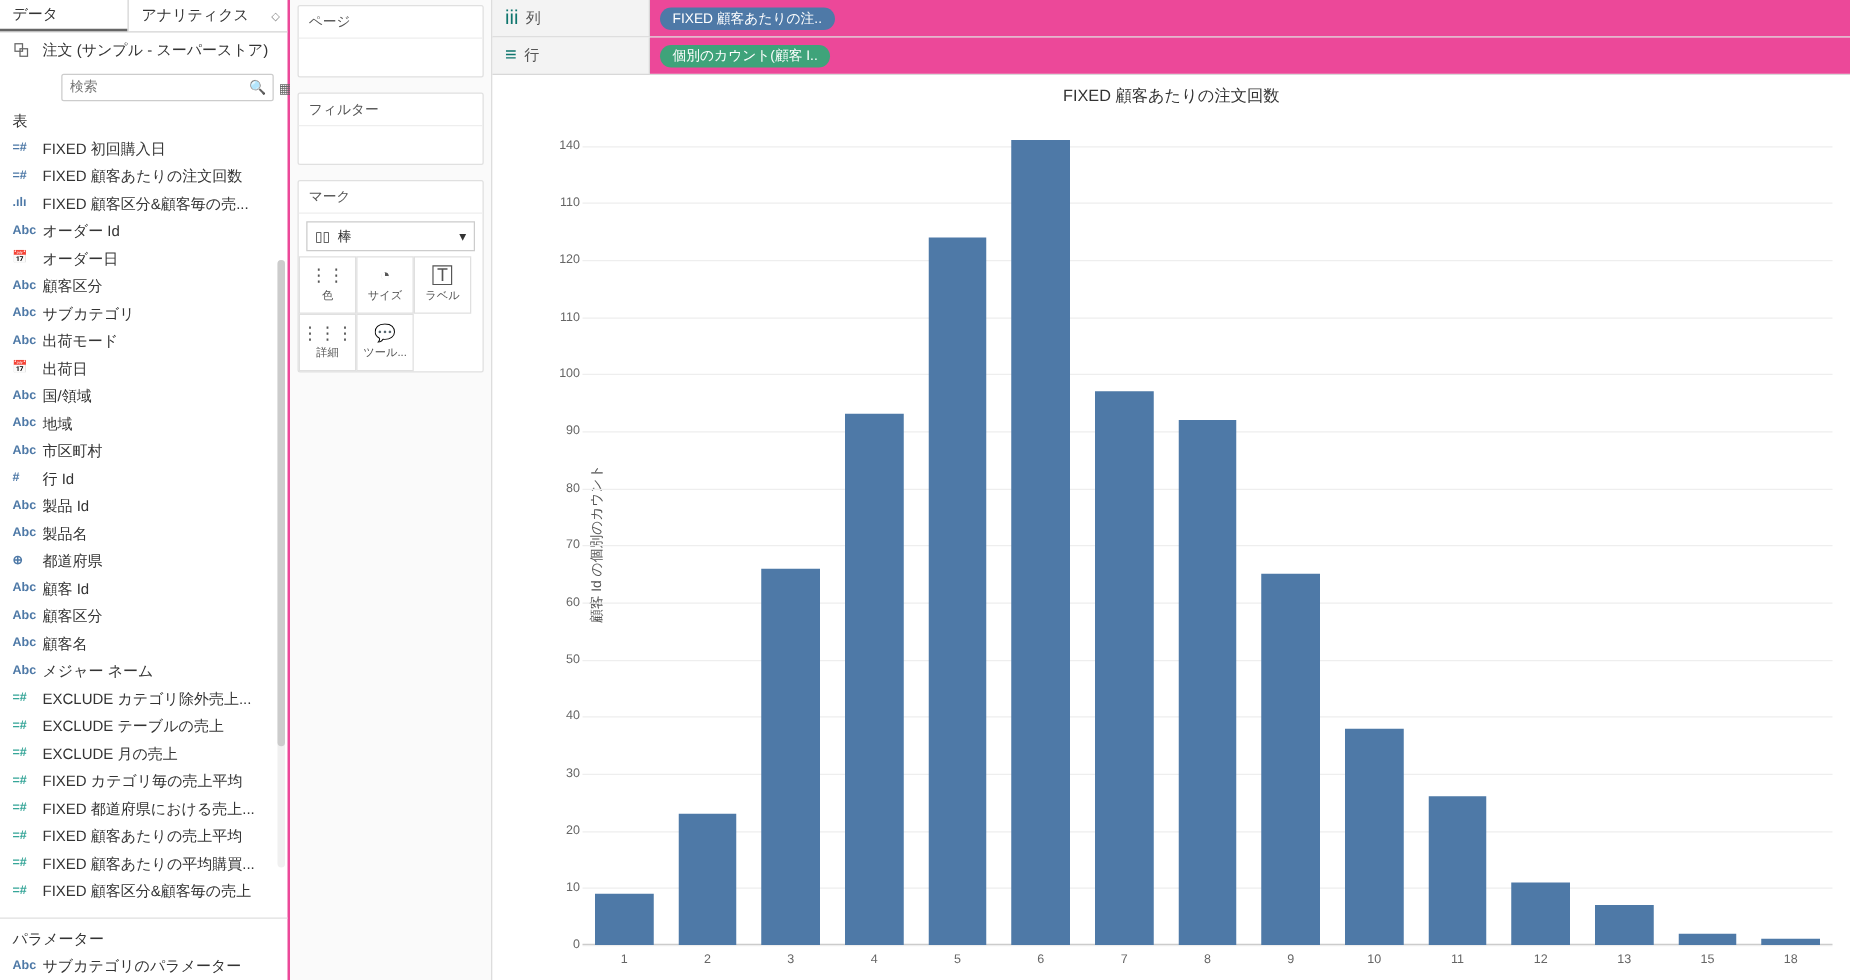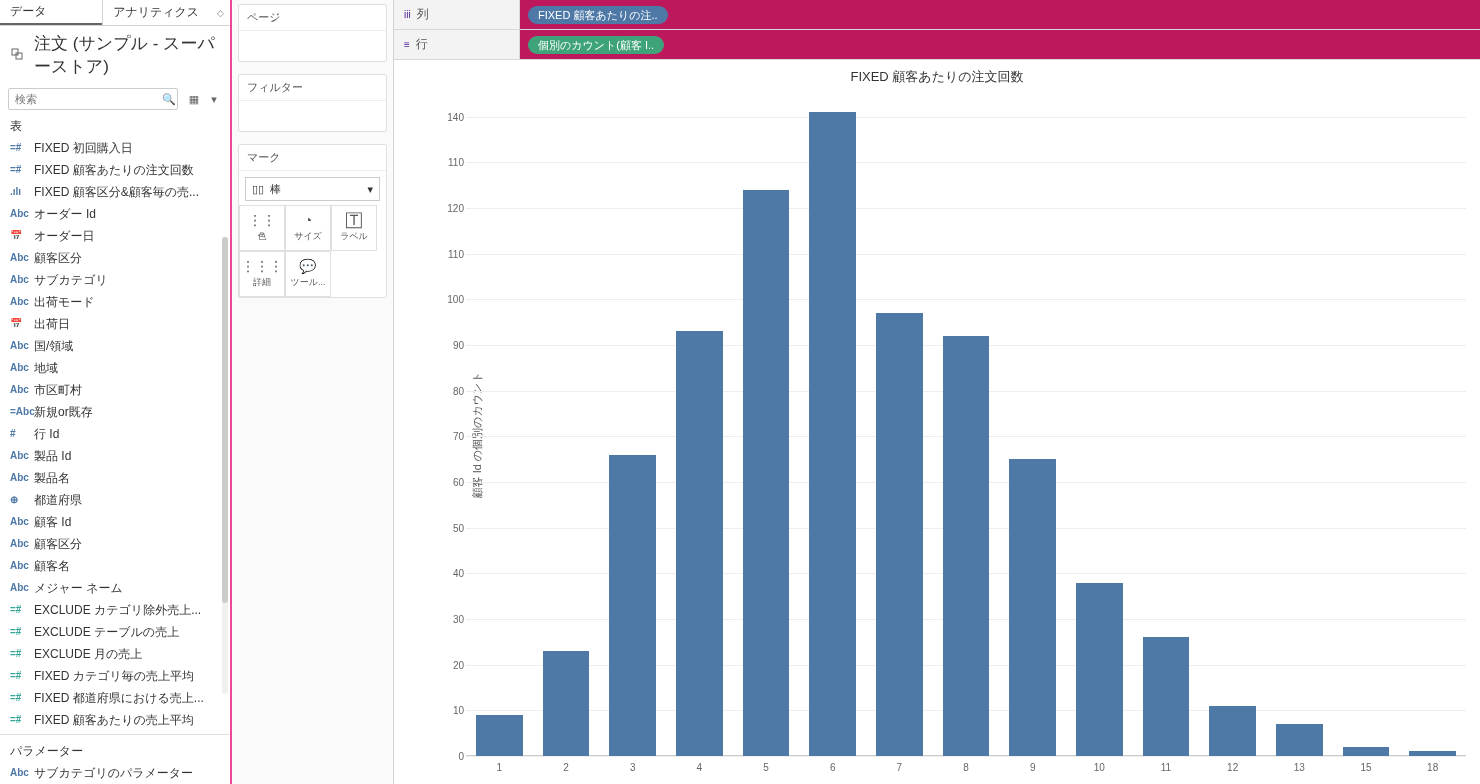--- a/index.html
+++ b/index.html
@@ -6,25 +6,25 @@
 html, body { width: 1480px; height: 784px; font-family: -apple-system, "Segoe UI", Arial, sans-serif; font-size: 12px; color: #333; overflow: hidden; }
 body { display: flex; }
 
 
 .data-pane { width: 232px; height: 100%; border-right: 2px solid #ec4899; display: flex; flex-direction: column; background: #fff; }
 .data-tabs { display: flex; height: 26px; border-bottom: 1px solid #d4d4d4; }
 .data-tab { flex: 1; display: flex; align-items: center; padding: 0 10px; font-size: 12px; cursor: pointer; position: relative; }
 .data-tab.active { border-bottom: 2px solid #666; font-weight: 500; }
 .data-tab-analytics { border-left: 1px solid #d4d4d4; flex: 1.3; }
 .tab-caret { position: absolute; right: 6px; top: 50%; transform: translateY(-50%); font-size: 9px; color: #888; }
-.datasource { display: flex; align-items: center; gap: 8px; padding: 6px 10px; font-size: 17px; }
+.datasource { display: flex; align-items: center; gap: 8px; padding: 6px 10px; font-size: 12px; }
 .ds-icon { width: 16px; height: 16px; display: inline-flex; align-items: center; justify-content: center; }
 .search-row { display: flex; align-items: center; padding: 4px 8px; gap: 4px; }
 .search-box { flex: 1; height: 22px; border: 1px solid #ccc; border-radius: 2px; padding: 0 20px 0 6px; font-size: 11px; position: relative; }
-.search-wrap { position: relative; flex: 1; }
+.search-wrap { position: relative; flex: 1; margin-left: 41px; }
 .search-icon { position: absolute; right: 6px; top: 50%; transform: translateY(-50%); font-size: 11px; color: #888; pointer-events: none; }
 .view-icon { width: 16px; height: 16px; display: inline-flex; align-items: center; justify-content: center; color: #666; font-size: 11px; cursor: pointer; }
 .section-header { font-size: 12px; padding: 4px 10px 2px; color: #333; font-weight: 500; }
 .fields { flex: 1; overflow-y: auto; overflow-x: hidden; }
 .field-row { display: flex; align-items: center; padding: 2px 10px; gap: 6px; font-size: 12px; line-height: 18px; white-space: nowrap; overflow: hidden; text-overflow: ellipsis; cursor: pointer; }
 .fld-icon { width: 18px; text-align: left; font-size: 10px; font-weight: 600; flex-shrink: 0; }
 .fld-icon.dim { color: #4e79a7; }
 .fld-icon.calc { color: #4e79a7; }
 .fld-icon.meas { color: #37a699; }
 .field-label { overflow: hidden; text-overflow: ellipsis; }
@@ -39,38 +39,38 @@
 .mark-type { width: 100%; height: 24px; border: 1px solid #ccc; margin: 6px 0 4px; display: flex; align-items: center; padding: 0 6px; font-size: 11px; gap: 6px; cursor: pointer; position: relative; }
 .mark-buttons { display: flex; flex-wrap: wrap; }
 .mark-btn { width: 46px; height: 46px; border: 1px solid #e0e0e0; display: flex; flex-direction: column; align-items: center; justify-content: center; font-size: 9px; color: #555; cursor: pointer; gap: 3px; }
 .mark-btn .mk-icon { font-size: 14px; line-height: 14px; }
 
 
 .viz-pane { flex: 1; display: flex; flex-direction: column; height: 100%; }
 .shelves { }
 .shelf { display: flex; align-items: center; height: 30px; border-bottom: 1px solid #d8d8d8; background: #f3f3f3; }
 .shelf-label-box { width: 126px; display: flex; align-items: center; gap: 6px; padding: 0 10px; font-size: 12px; color: #555; border-right: 1px solid #d8d8d8; height: 100%; }
-.shelf-content { flex: 1; background: #be185d; height: 100%; display: flex; align-items: center; padding: 0 8px; }
+.shelf-content { flex: 1; background: #ec4899; height: 100%; display: flex; align-items: center; padding: 0 8px; }
 .pill { height: 18px; border-radius: 9px; padding: 0 10px; font-size: 11px; line-height: 18px; color: #fff; white-space: nowrap; }
 .pill-blue { background: #4e79a7; }
 .pill-green { background: #3fa37a; }
 .chart-area { flex: 1; position: relative; background: #fff; overflow: hidden; }
 .chart-title { text-align: center; font-size: 13px; padding: 8px 0 4px; }
 .chart-wrap { position: absolute; left: 20px; right: 10px; top: 30px; bottom: 4px; }
 .ylabel { position: absolute; left: 0; top: 50%; transform: translateY(-50%) rotate(-90deg); transform-origin: center; font-size: 11px; color: #555; white-space: nowrap; }
 .plot { position: absolute; left: 52px; right: 4px; top: 4px; bottom: 24px; }
 .grid-line { position: absolute; left: 0; right: 0; border-top: 1px solid #eee; }
 .axis-line { position: absolute; background: #ccc; }
 .y-tick { position: absolute; right: 100%; margin-right: 2px; transform: translateY(-50%); font-size: 10px; color: #666; }
 .x-tick { position: absolute; top: 100%; margin-top: 6px; transform: translateX(-50%); font-size: 10px; color: #666; }
 .bar { position: absolute; background: #4e79a7; bottom: 0; }
 .pages-card { height: 58px; margin: 4px 6px 8px; background: #fff; border: 1px solid #e0e0e0; }
 .filter-card { height: 58px; }
 .marks-card { }
-.shelf-icon { font-size: 10px; color: #4c1d95; text-align: center; }
+.shelf-icon { font-size: 16px; color: #0f766e; text-align: center; }
 
 .small-scroll { position: absolute; right: 2px; top: 100px; bottom: 40px; width: 6px; background: #f0f0f0; border-radius: 3px; }
 .small-scroll-thumb { position: absolute; left: 0; right: 0; top: 0; height: 80%; background: #ccc; border-radius: 3px; }
 </style>
 </head>
 <body>
 
 <div class="data-pane">
   <div class="data-tabs">
     <div class="data-tab active">
@@ -143,24 +143,20 @@
         <span class="fld-icon dim">Abc</span>
         <span class="field-label">国/領域</span>
       </div>
       <div class="field-row">
         <span class="fld-icon dim">Abc</span>
         <span class="field-label">地域</span>
       </div>
       <div class="field-row">
         <span class="fld-icon dim">Abc</span>
         <span class="field-label">市区町村</span>
-      </div>
-      <div class="field-row">
-        <span class="fld-icon calc">=Abc</span>
-        <span class="field-label">新規or既存</span>
       </div>
       <div class="field-row">
         <span class="fld-icon dim">#</span>
         <span class="field-label">行 Id</span>
       </div>
       <div class="field-row">
         <span class="fld-icon dim">Abc</span>
         <span class="field-label">製品 Id</span>
       </div>
       <div class="field-row">

